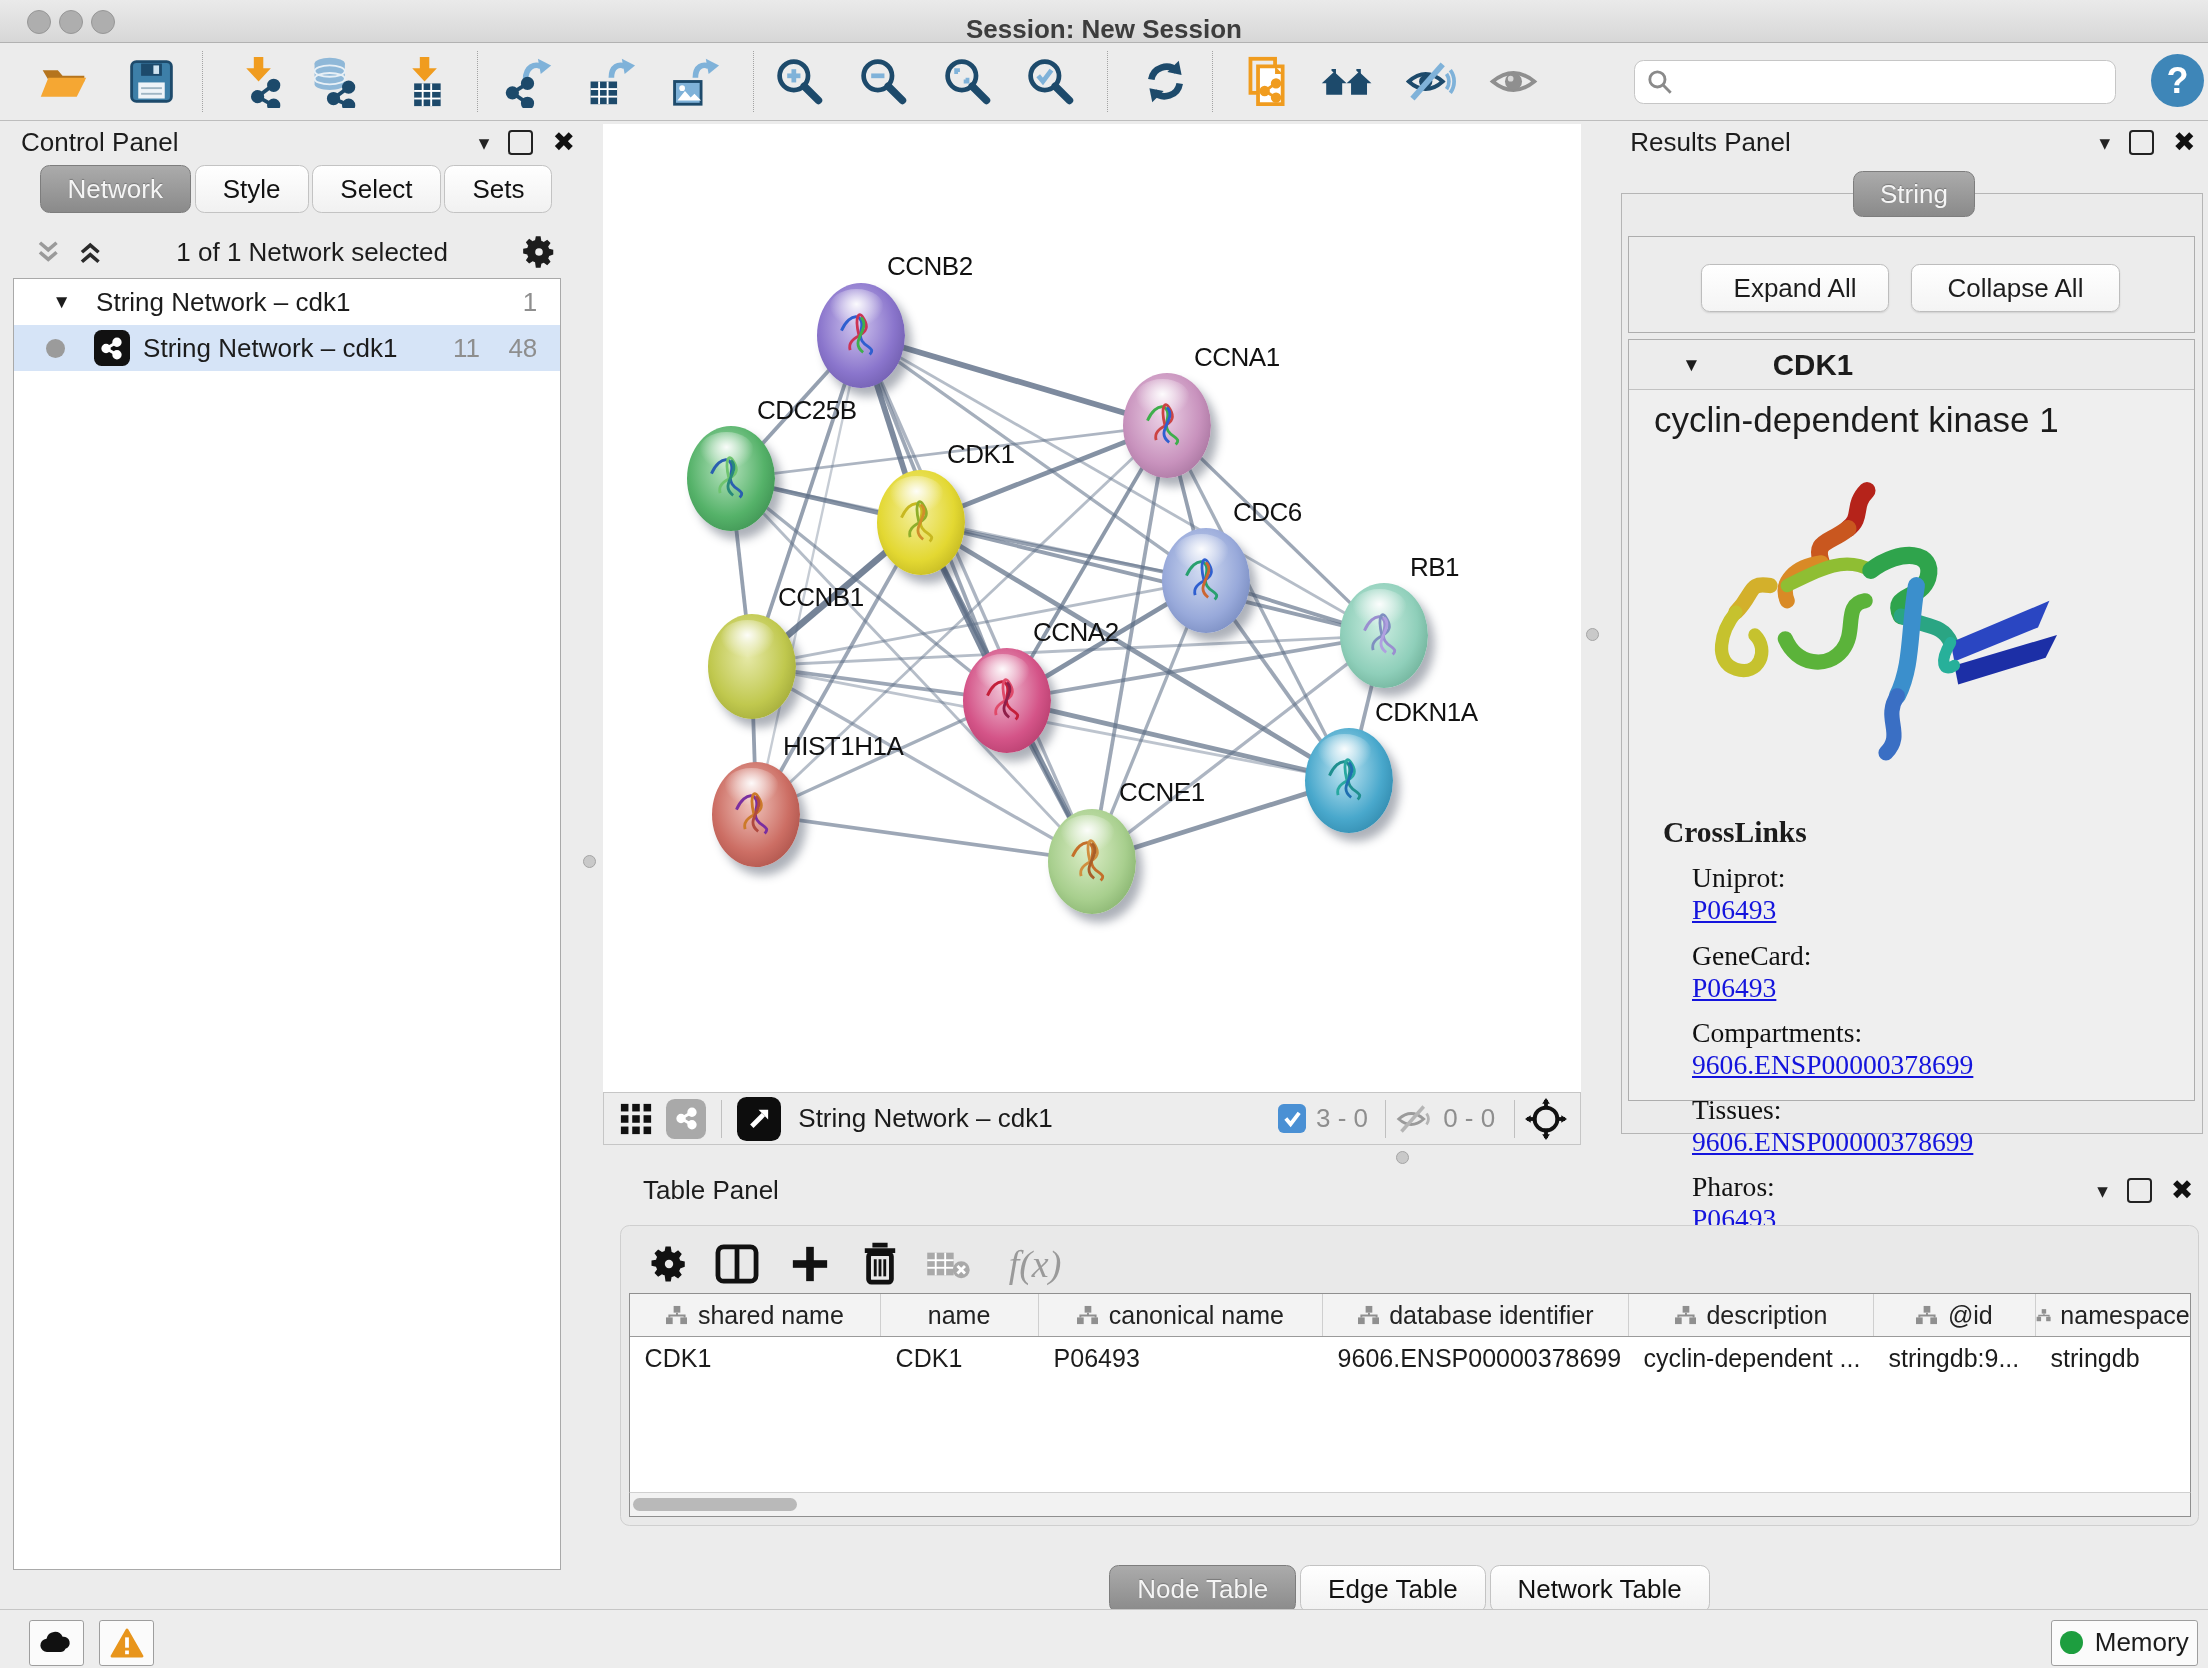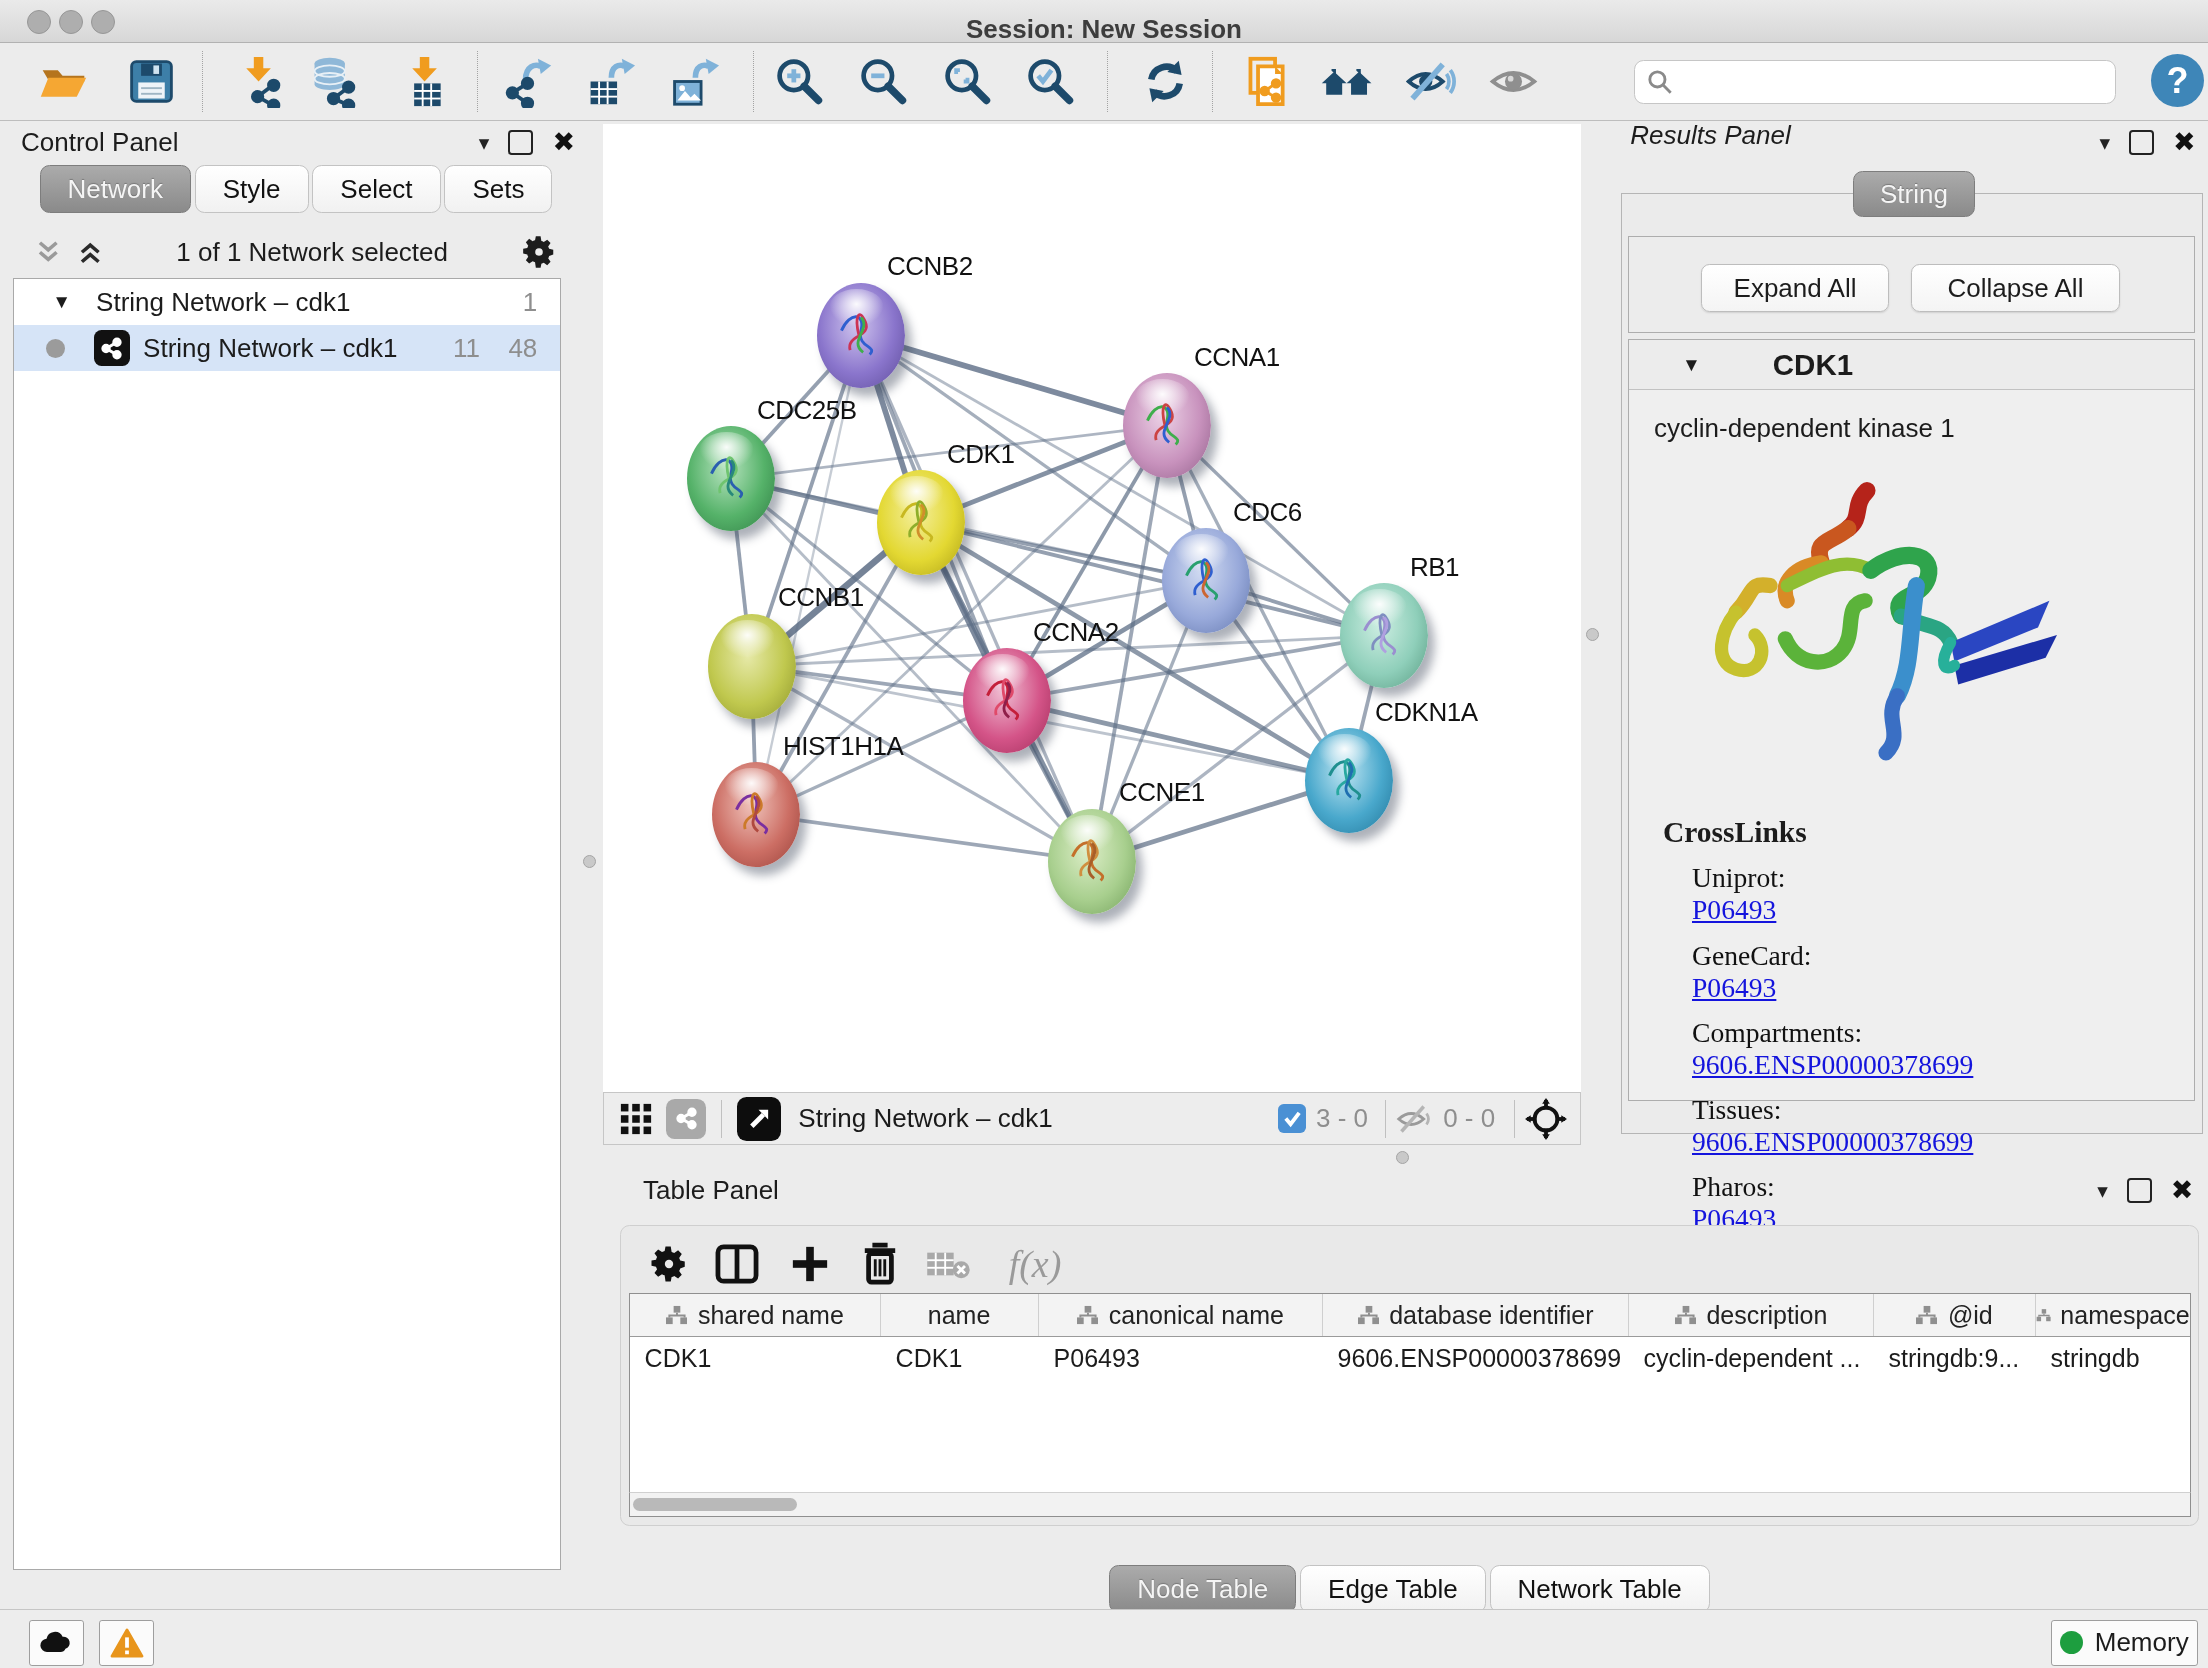--- a/index.html
+++ b/index.html
@@ -55,38 +55,38 @@
   .node-label{position:absolute;font-size:26px;font-weight:400;letter-spacing:-0.5px;color:#111;white-space:nowrap;}
   #net-toolbar{position:absolute;left:603px;top:1092px;width:978px;height:53px;background:#ededed;
                border:1px solid #c6c6c6;box-sizing:border-box;display:flex;align-items:center;}
   .ntb-sep{height:38px;border-left:1px solid #c0c0c0;margin:0 15px;}
   #net-title{font-size:26px;color:#1a1a1a;margin-left:17px;}
   .count-label{font-size:26px;color:#8e8e8e;margin:0 9.5px;}
   .chip-black{width:44px;height:44px;border-radius:9.5px;background:#0d0d0d;display:flex;align-items:center;justify-content:center;}
   .chip-gray{width:40px;height:40px;border-radius:8.6px;background:#a9a9a9;display:flex;align-items:center;justify-content:center;}
   .checkbox{width:28.5px;height:28.5px;border-radius:5.7px;background:#4a90d4;display:flex;align-items:center;justify-content:center;}
   
-  #rp-header{position:absolute;left:1617px;top:120px;width:592px;height:44px;display:flex;font-style:italic;}
+  #rp-header{position:absolute;left:1617px;top:120px;width:592px;height:44px;display:flex;align-items:center;}
   #rp-header .panel-header-title{margin-left:13.3px;}
   #rp-tab{position:absolute;left:1853px;top:171px;width:120px;height:44px;z-index:3;
           background:linear-gradient(#ababab,#8a8a8a);border:1px solid #7d7d7d;border-radius:9.5px;
           color:#f5f5f5;font-size:26px;display:flex;align-items:center;justify-content:center;
           text-shadow:0 -1px 1px rgba(0,0,0,.25);}
   #rp-panel{position:absolute;left:1621px;top:193px;width:582px;height:941px;background:#ebebeb;
             border:1px solid #b5b5b5;box-sizing:border-box;}
   #rp-buttons{position:absolute;left:1628px;top:236px;width:567px;height:97px;background:#ececec;
               border:1px solid #adadad;box-sizing:border-box;}
   .rp-btn{position:absolute;top:27px;height:46px;background:linear-gradient(#ffffff,#f4f4f4);
           border:1px solid #bdbdbd;border-radius:8.6px;font-size:26px;display:flex;align-items:center;
           justify-content:center;box-shadow:0 1px 1.9px rgba(0,0,0,.12);}
   #rp-card{position:absolute;left:1628px;top:339px;width:567px;height:762px;background:#efefef;
            border:1px solid #adadad;box-sizing:border-box;}
   #rp-card-header{height:49px;background:#ececec;border-bottom:1px solid #c2c2c2;display:flex;align-items:center;}
   #rp-gene{font-size:29.5px;font-weight:700;margin-left:72px;}
-  #rp-desc{font-size:26px;margin:23px 0 0 25px;}
+  #rp-desc{font-size:35px;margin:10px 0 0 25px;}
   #rp-structure{position:absolute;left:38px;top:124px;}
   #rp-crosslinks{position:absolute;left:0;top:476px;width:100%;font-family:"Liberation Serif","DejaVu Serif",serif;}
   #rp-crosslinks .xl-title{font-size:29.5px;font-weight:700;margin-left:34px;}
   .xl-row{display:flex;margin:13.3px 0 0 63px;font-size:27.6px;flex-direction:column;}
   .xl-label{width:176px;color:#111;}
   .xl-link{color:#1414dd;text-decoration:underline;}
   
   #tp-title-row{position:absolute;left:620px;top:1168px;width:1579px;height:44px;display:flex;align-items:center;}
   #tp-title-row .panel-header-title{margin-left:23px;}
   #tp-body{position:absolute;left:620px;top:1225px;width:1579px;height:301px;background:#e9e9e9;

